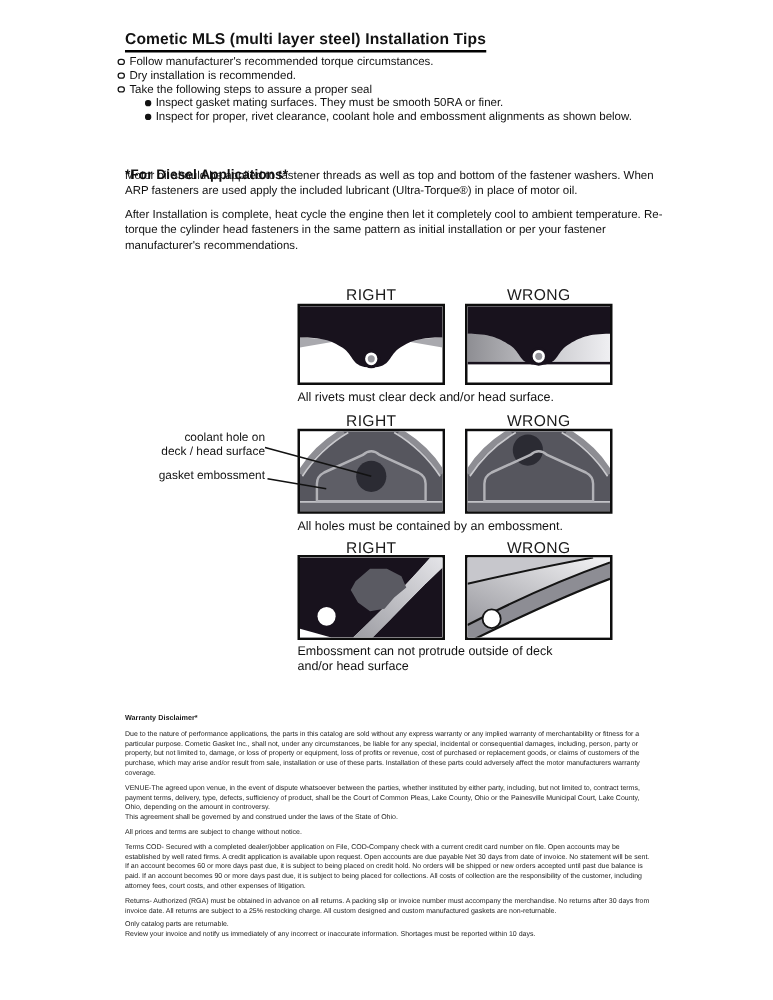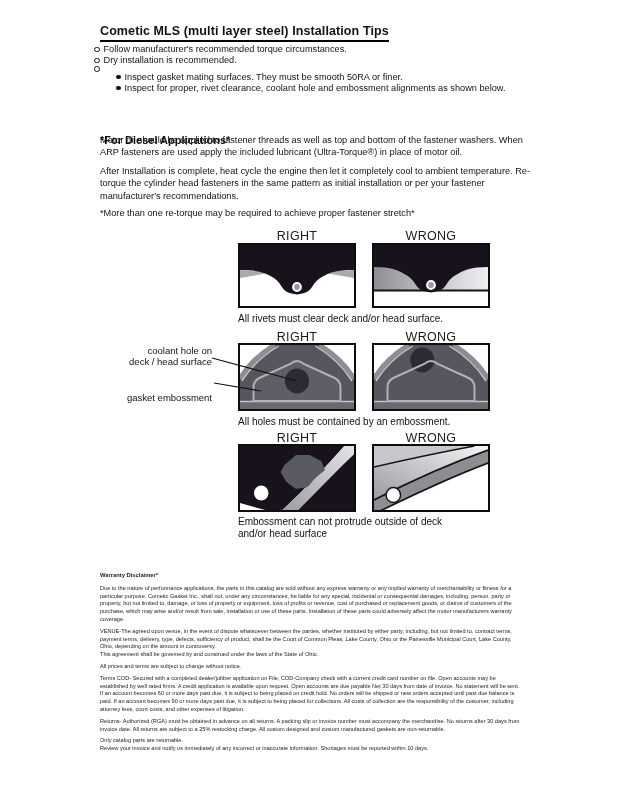--- a/index.html
+++ b/index.html
@@ -46,35 +46,35 @@
     <div class="brow">
         <span class="odot"></span>
         <span>Follow manufacturer's recommended torque circumstances.</span>
       </div>
     <div class="brow">
         <span class="odot"></span>
         <span>Dry installation is recommended.</span>
       </div>
     <div class="brow">
         <span class="odot"></span>
+        <span>Take the following steps to assure a proper seal</span>
       </div>
     <div class="brow sub">
         <span class="fdot"></span>
         <span>Inspect gasket mating surfaces.  They must be smooth 50RA or finer.</span>
       </div>
     <div class="brow sub">
         <span class="fdot"></span>
         <span>Inspect for proper, rivet clearance, coolant hole and embossment alignments as shown below.</span>
       </div>
   </div>
 
   <div class="abs h2">*For Diesel Applications*</div>
   <div class="abs para p1">Motor oil should be applied to fastener threads as well as top and bottom of the fastener washers. When ARP fasteners are used apply the included lubricant (Ultra-Torque®) in place of motor oil.</div>
   <div class="abs para p2">After Installation is complete, heat cycle the engine then let it completely cool to ambient temperature. Re-torque the cylinder head fasteners in the same pattern as initial installation or per your fastener manufacturer's recommendations.</div>
-  <div class="abs para p3">*More than one re-torque may be required to achieve proper fastener stretch*</div>
 
   <div class="abs figlabel" style="left:238px;top:229px;">RIGHT</div>
   <div class="abs figlabel" style="left:372px;top:229px;">WRONG</div>
 
   <div class="abs dbox" style="left:238px;top:243px;height:65px;">
     <svg viewBox="0 0 118 61" preserveAspectRatio="none">
       <polygon points="0,25 36,27 0,33" fill="#a9a9ae"></polygon>
       <polygon points="118,25 82,27 118,33" fill="#a9a9ae"></polygon>
       <path d="M0,0 H118 V25 C100,25 93,27 83,33 C73,39 76,49 59,49 C42,49 45,39 35,33 C25,27 18,25 0,25 Z" fill="#18121d"></path>
       <circle cx="59" cy="42" r="6.3" fill="#fff" stroke="#18121d" stroke-width="2.4"></circle>
@@ -99,21 +99,21 @@
     </svg>
   </div>
 
   <div class="abs cap" style="left:238px;top:313px;">All rivets must clear deck and/or head surface.</div>
 
   <div class="abs figlabel" style="left:238px;top:330px;">RIGHT</div>
   <div class="abs figlabel" style="left:372px;top:330px;">WRONG</div>
 
   <div class="abs ann pre" style="left:108px;top:346px;">coolant hole on
 deck / head surface</div>
-  <div class="abs ann" style="left:108px;top:376px;margin-top:17px;">gasket embossment</div>
+  <div class="abs ann" style="left:108px;top:376px;">gasket embossment</div>
 
   <div class="abs dbox" style="left:238px;top:343px;height:68px;">
     <svg viewBox="0 0 118 64" preserveAspectRatio="none">
       <rect width="118" height="64" fill="#56565e"></rect>
       <rect x="0" y="56" width="118" height="8" fill="#696970"></rect>
       <line x1="0" y1="56.5" x2="118" y2="56.5" stroke="#c4c4c8" stroke-width="1.3"></line>
       <path d="M14,56 L14,42 Q14,36 20,33 L52,19 Q59,13 66,19 L98,33 Q104,36 104,42 L104,56 Z" fill="#5e5e66" stroke="#b2b2b7" stroke-width="2"></path>
       <circle cx="59" cy="36" r="12.5" fill="#2b2b33"></circle>
       <path d="M0,0 L36,0 C22,8 9,19 0,34 Z" fill="#fff"></path>
       <path d="M36,0 C22,8 9,19 0,34" fill="none" stroke="#8d8d93" stroke-width="5"></path>

